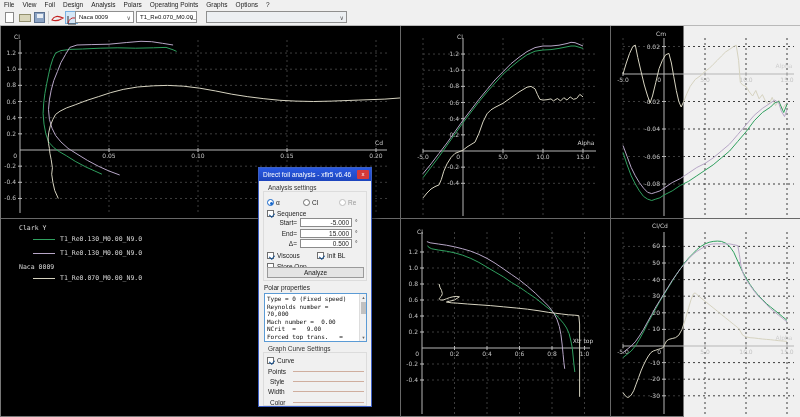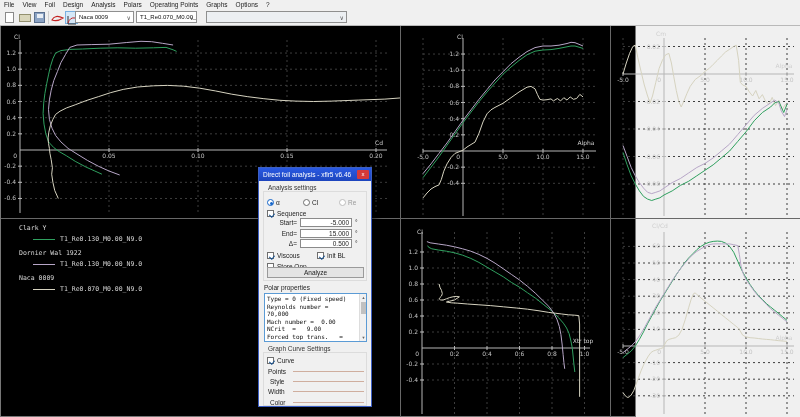--- a/index.html
+++ b/index.html
@@ -19,21 +19,21 @@
   .tsep{position:absolute;left:48px;top:2px;width:1px;height:13px;background:#cfcfcf;}
   .icon-foil{left:51px;top:2px;width:13px;height:13px;}
   .icon-polar{left:65px;top:2px;width:13px;height:13px;background:#d5e8f8;border:1px solid #7ab0e0;}
   .combo{position:absolute;top:2px;height:12px;background:#fff;border:1px solid #8f8f8f;
          font-size:6px;line-height:10px;padding:0 11px 0 3px;white-space:nowrap;overflow:hidden;color:#111;}
   .combo .arr{position:absolute;right:2px;top:2px;color:#555;font-size:6px;line-height:8px;}
   .combo-foil{left:75px;width:59px;}
   .combo-polar{left:136px;width:61px;}
   .combo-opp{left:206px;width:141px;background:#eceff2;}
   
-  .workspace{position:absolute;left:0;top:26px;width:636px;height:391px;background:#000;
+  .workspace{position:absolute;left:0;top:26px;width:684px;height:391px;background:#000;
              border-left:1px solid #777;border-right:1px solid #777;border-bottom:1px solid #777;}
   .pane{position:absolute;overflow:hidden;}
   .pane svg{display:block;}
   .p-tl{left:0;top:0;width:399px;height:192px;}
   .p-bl{left:0;top:192px;width:399px;height:199px;}
   .p-tm{left:399px;top:0;width:210px;height:192px;}
   .p-bm{left:399px;top:192px;width:210px;height:199px;}
   .p-tr{left:609px;top:0;width:191px;height:192px;}
   .p-br{left:609px;top:192px;width:191px;height:199px;}
   .vdiv1{position:absolute;left:399px;top:0;width:1px;height:391px;background:#686868;}
@@ -179,21 +179,20 @@
     </div>
   <div class="pane p-bl">
       <div class="leg">
         <div class="leg-name">Clark Y</div>
         <div class="leg-row">
           <span class="leg-line" style="background: rgb(47, 160, 95);"></span>
           <span>T1_Re0.130_M0.00_N9.0</span>
         </div>
       </div>
       <div class="leg">
-        <div class="leg-name">Dornier Wal 1922</div>
         <div class="leg-row">
           <span class="leg-line" style="background: rgb(183, 166, 199);"></span>
           <span>T1_Re0.130_M0.00_N9.0</span>
         </div>
       </div>
       <div class="leg">
         <div class="leg-name">Naca 0009</div>
         <div class="leg-row">
           <span class="leg-line" style="background: rgb(214, 211, 192);"></span>
           <span>T1_Re0.070_M0.00_N9.0</span>

